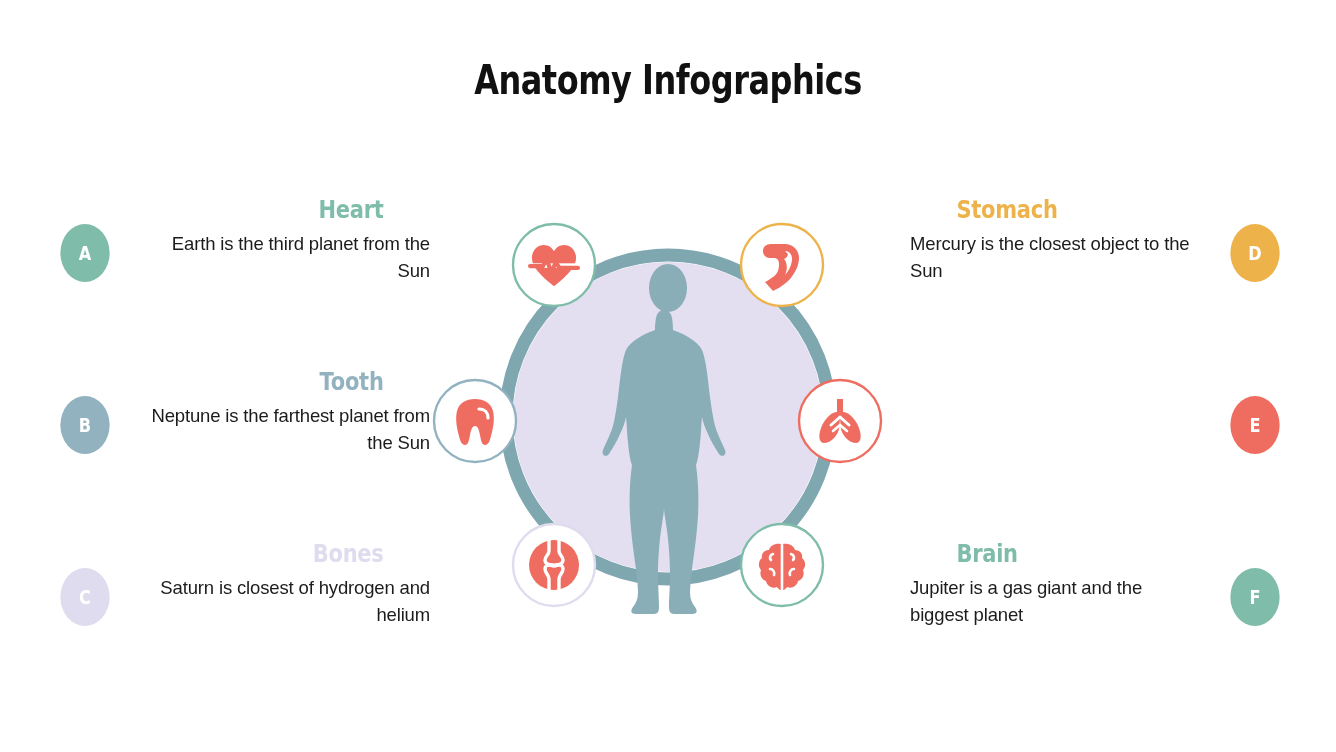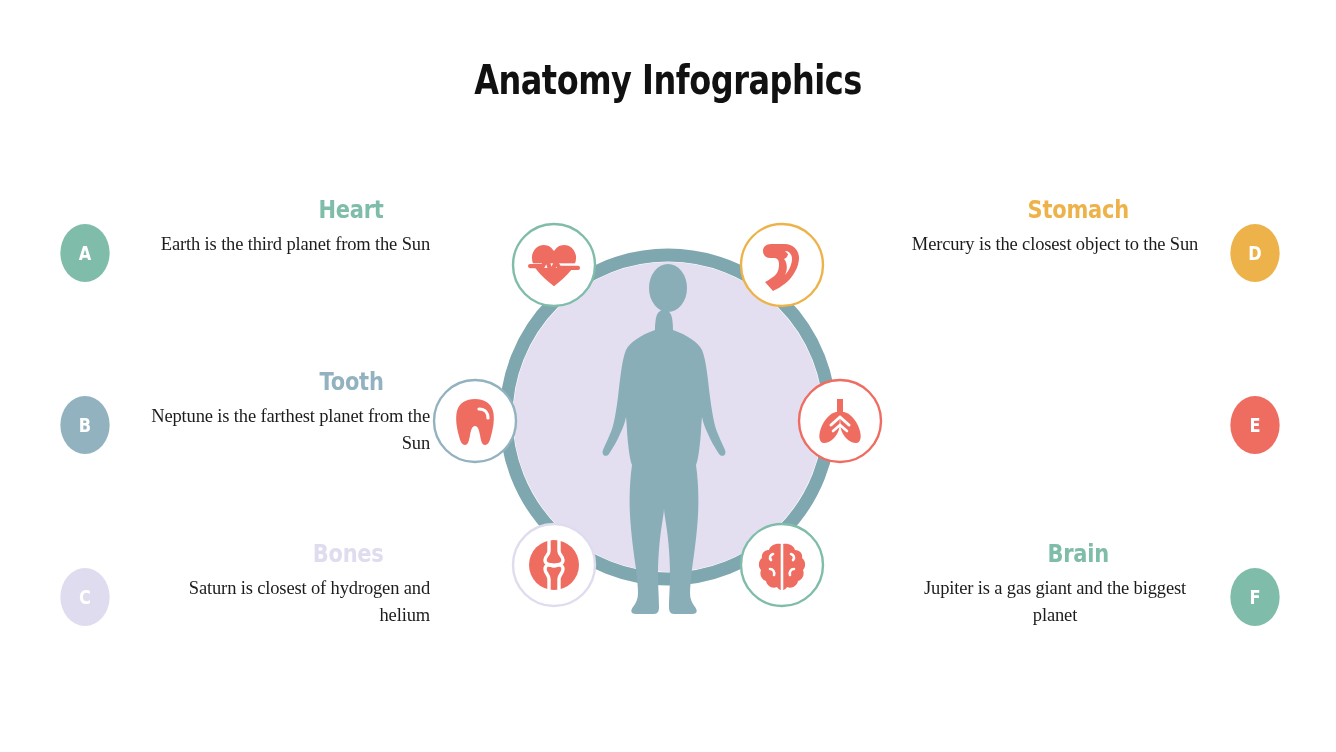--- a/index.html
+++ b/index.html
@@ -57,40 +57,39 @@
     justify-content: center;
     color: #ffffff;
     font-family: "DejaVu Sans", sans-serif;
     font-size: 19px;
     font-weight: 700;
     margin-top: 28px;
     transform: scaleX(0.85);
   }
 
   .item-text { flex: 1 1 auto; padding: 0 26px; text-align: right; }
-  #col-right .item-text { text-align: center; }
+  #col-right .item-text { text-align: left; }
 
   .item-title {
     font-family: "DejaVu Sans", sans-serif;
     font-size: 25px;
     font-weight: 700;
     line-height: 1.08;
     letter-spacing: -0.3px;
     margin-bottom: 8px;
     transform: scaleX(0.84);
     transform-origin: left top;
   }
   #col-right .item-title { transform-origin: right top; }
 
   .item-desc {
     font-size: 18.5px;
     line-height: 1.45;
     color: #1c1c1c;
     letter-spacing: -0.15px;
-    font-family: Liberation Serif, serif;
   }
 
   
   #center-graphic {
     position: absolute;
     left: 428px;
     top: 196px;
     width: 480px;
     height: 430px;
   }

